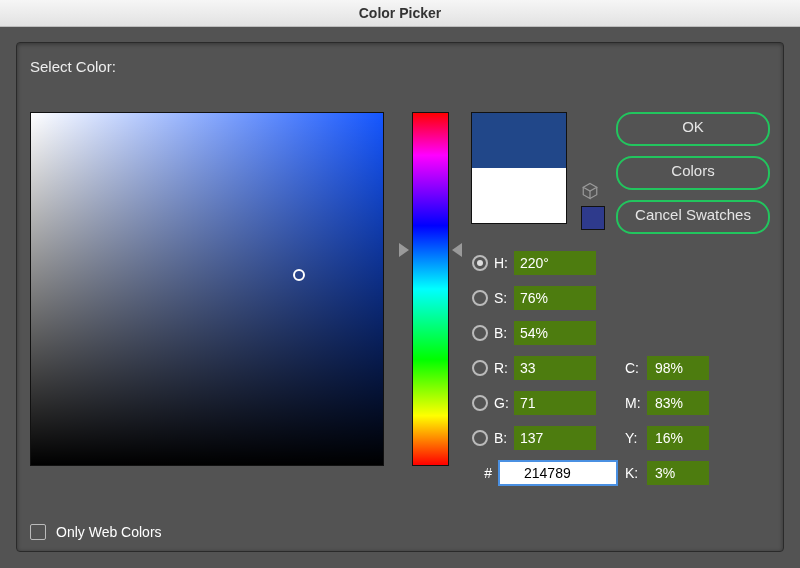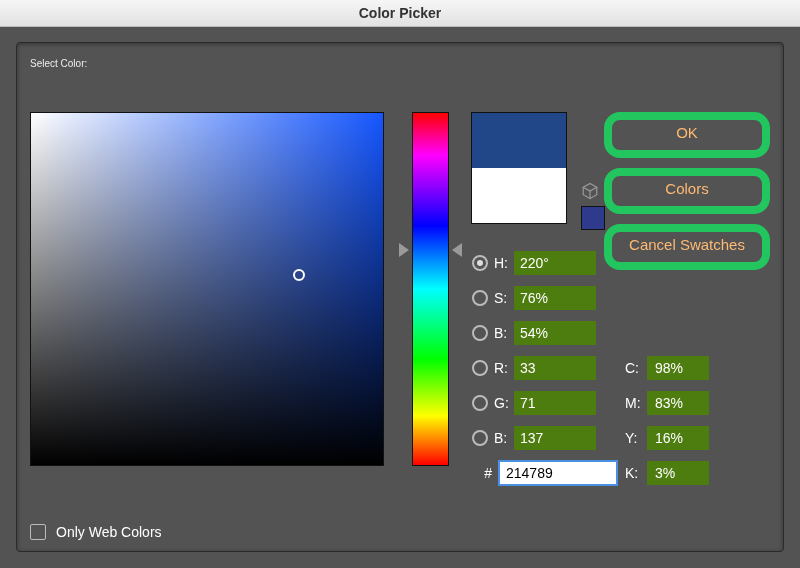--- a/index.html
+++ b/index.html
@@ -1,19 +1,19 @@
 <!DOCTYPE html>
 <html><head>
 <meta charset="utf-8">
 <style>
   html,body{margin:0;padding:0;width:800px;height:568px;font-family:-apple-system,Helvetica,Arial,sans-serif;font-size:14px;color:#fff;background:#fff;}
   .window{width:800px;height:568px;background:#535353;}
   .titlebar{height:26px;line-height:26px;text-align:center;background:linear-gradient(#f6f6f6,#e2e2e2);color:#333;font-weight:600;font-size:14px;border-bottom:1px solid #bdbdbd;}
   .panel{position:absolute;left:16px;top:42px;right:16px;bottom:16px;background:#535353;border:1px solid #2a2a2a;border-radius:4px;box-shadow:0 1px 4px rgba(0,0,0,.4) inset;}
-  .select-label{position:absolute;left:30px;top:58px;color:#eee;font-size:10px;}
+  .select-label{position:absolute;left:30px;top:58px;color:#eee;font-size:15px;}
   
   .field{position:absolute;left:30px;top:112px;width:354px;height:354px;border:1px solid #111;box-sizing:border-box;background:
     linear-gradient(to top, #000, rgba(0,0,0,0) 100%),
     linear-gradient(to right, #fff, #1556ff);
     cursor:crosshair;}
   .field-marker{position:absolute;width:12px;height:12px;border:2px solid #fff;border-radius:50%;box-sizing:border-box;}
   
   .hue-wrap{position:absolute;left:412px;top:112px;width:37px;height:354px;}
   .hue{width:100%;height:100%;border:1px solid #111;box-sizing:border-box;
     background:linear-gradient(to bottom,
@@ -25,30 +25,30 @@
   .hue-arrow-r{right:-13px;border-right:10px solid #9a9a9a;}
   
   .preview{position:absolute;left:471px;top:112px;width:96px;height:112px;border:1px solid #111;box-sizing:border-box;}
   .preview-top{height:50%;}
   .preview-bot{height:50%;}
   .cube-icon{position:absolute;left:581px;top:182px;color:#9a9a9a;}
   .cube-icon svg{width:18px;height:18px;display:block;}
   .prev-swatch{position:absolute;left:581px;top:206px;width:22px;height:22px;border:1px solid #111;}
   
   .btns{position:absolute;right:30px;top:112px;}
-  .btn{width:150px;height:30px;border:8px solid #22c55e;border-radius:16px;background:transparent;color:#fdba74;font-size:15px;text-align:center;line-height:26px;margin-bottom:10px;cursor:pointer;}
+  .btn{width:150px;height:30px;border:2px solid #22c55e;border-radius:16px;background:transparent;color:#e5e5e5;font-size:15px;text-align:center;line-height:26px;margin-bottom:10px;cursor:pointer;}
   
   .rows{position:absolute;left:472px;top:248px;}
   .row{display:flex;align-items:center;height:30px;margin-bottom:5px;}
   .radio{width:16px;height:16px;border:2px solid #bbb;border-radius:50%;margin-right:6px;display:flex;align-items:center;justify-content:center;cursor:pointer;box-sizing:border-box;}
   .radio.sel::after{content:"";width:6px;height:6px;background:#ddd;border-radius:50%;}
   .lbl{width:20px;}
   .inp{height:24px;background:#4d7c0f;border:none;color:#fff;padding:0 6px;font-size:14px;box-sizing:border-box;}
   .inp.num{width:82px;}
-  .inp.hex{width:120px;height:26px;background:#fff;color:#000;border:2px solid #4a90e2;padding:0 6px;}
+  .inp.hex{width:120px;height:26px;background:#fff;color:#000;border:2px solid #4a90e2;padding:0 24px;}
   .row2{position:absolute;left:625px;top:353px;}
   .row2 .row{margin-bottom:5px;}
   .row2 .lbl{width:22px;}
   .row2 .inp{width:62px;padding-left:8px;}
   .hash-row{display:flex;align-items:center;height:30px;}
   .hash-lbl{width:20px;text-align:right;margin-right:6px;}
   
   .cb-wrap{position:absolute;left:30px;bottom:28px;display:flex;align-items:flex-start;cursor:pointer;}
   .cb{width:14px;height:14px;border:1.5px solid #bbb;border-radius:2px;margin-right:10px;}
 </style>

